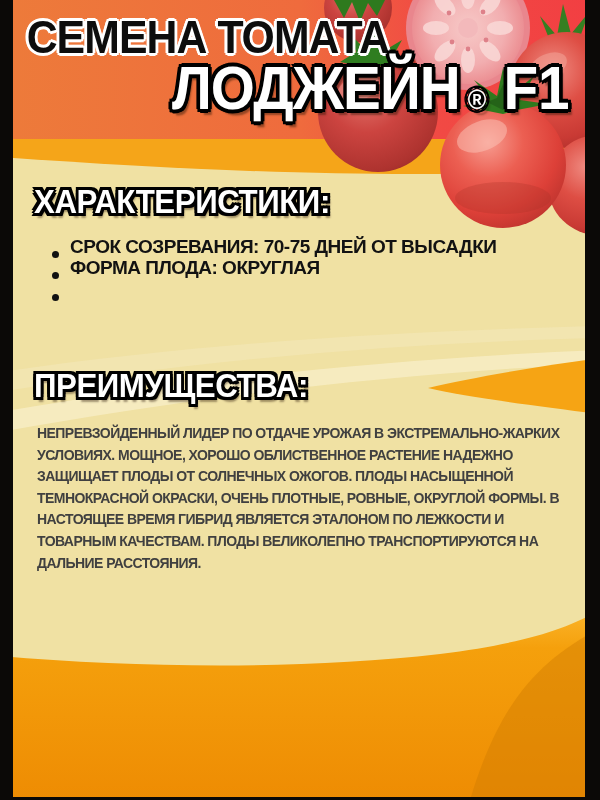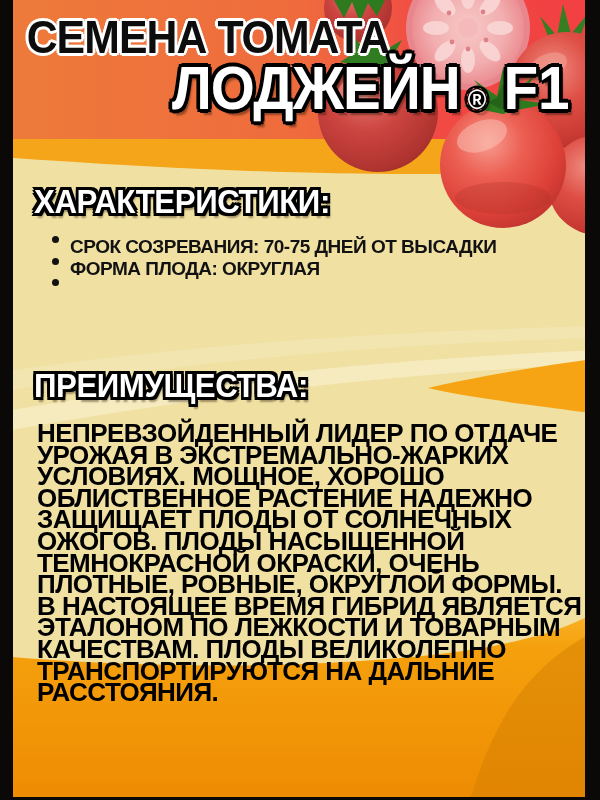--- a/index.html
+++ b/index.html
@@ -48,32 +48,32 @@
       -3px -3px 0 #000, 3px -3px 0 #000, -3px 3px 0 #000, 3px 3px 0 #000,
       -3px 0 0 #000, 3px 0 0 #000, 0 -3px 0 #000, 0 3px 0 #000,
       3px 5px 2px rgba(40,20,5,.4);
     transform:scaleX(.92);transform-origin:left;
   }
   .h-characteristics{left:34px;top:184px;}
   .h-advantages{left:34px;top:368px;}
 
   .char-list{left:52px;top:236px;right:20px;margin:0;padding:0;list-style:none;}
   .char-list li{
-    display:flex;align-items:flex-start;height:21.5px;
+    display:flex;align-items:flex-end;height:21.5px;
     font-size:19px;font-weight:bold;letter-spacing:-.5px;color:#121212;white-space:nowrap;
   }
   .bullet-dot{
     width:7px;height:7px;border-radius:50%;background:#121212;
     margin-right:11px;flex:0 0 auto;
   }
 
   .adv-text{
     left:37px;top:423px;width:549px;
-    font-size:26px;line-height:21.6px;font-weight:bold;letter-spacing:-.55px;
-    color:#000000;
+    font-size:14px;line-height:21.6px;font-weight:bold;letter-spacing:-.55px;
+    color:#404040;
   }
 </style>
 </head>
 <body>
 
 <div class="card">
 
   <svg class="bg-svg" width="600" height="800" viewBox="0 0 600 800">
     <defs>
       <linearGradient id="gHdr" x1="0" y1="0" x2="1" y2="0">

